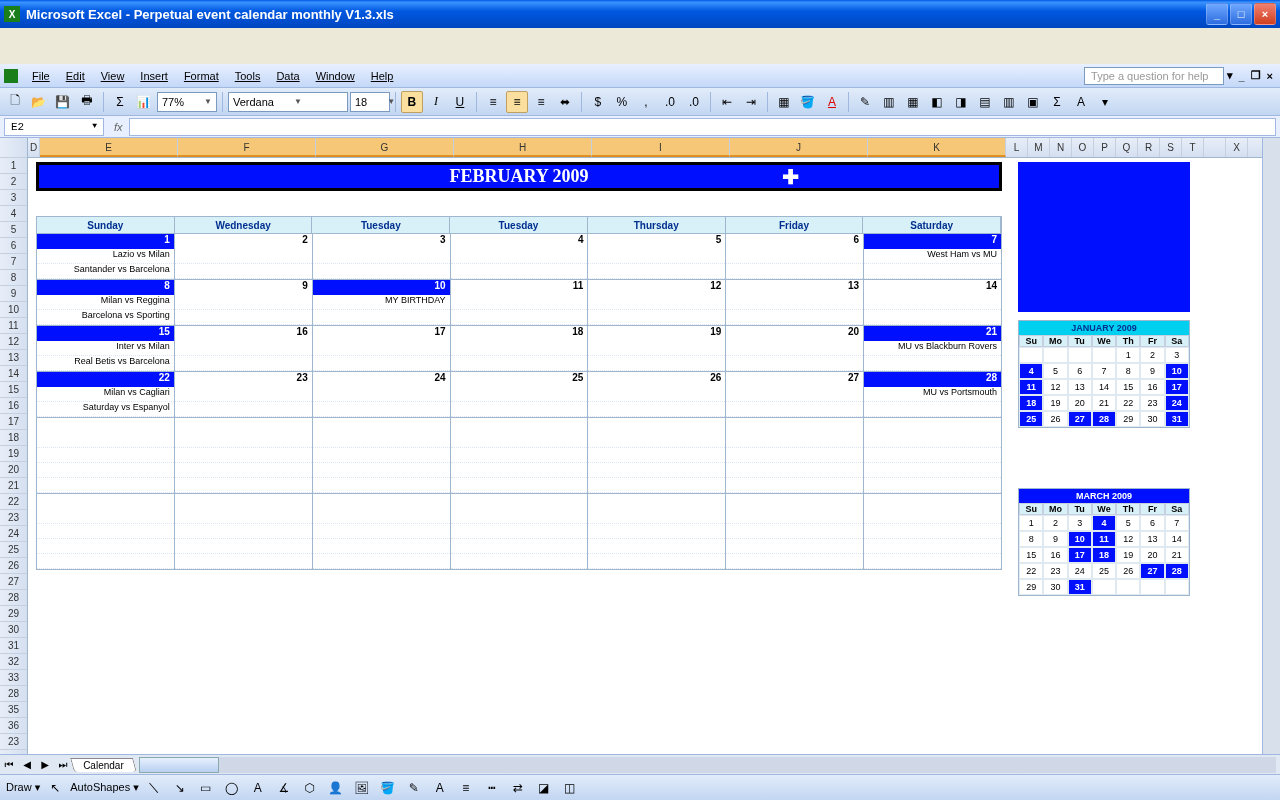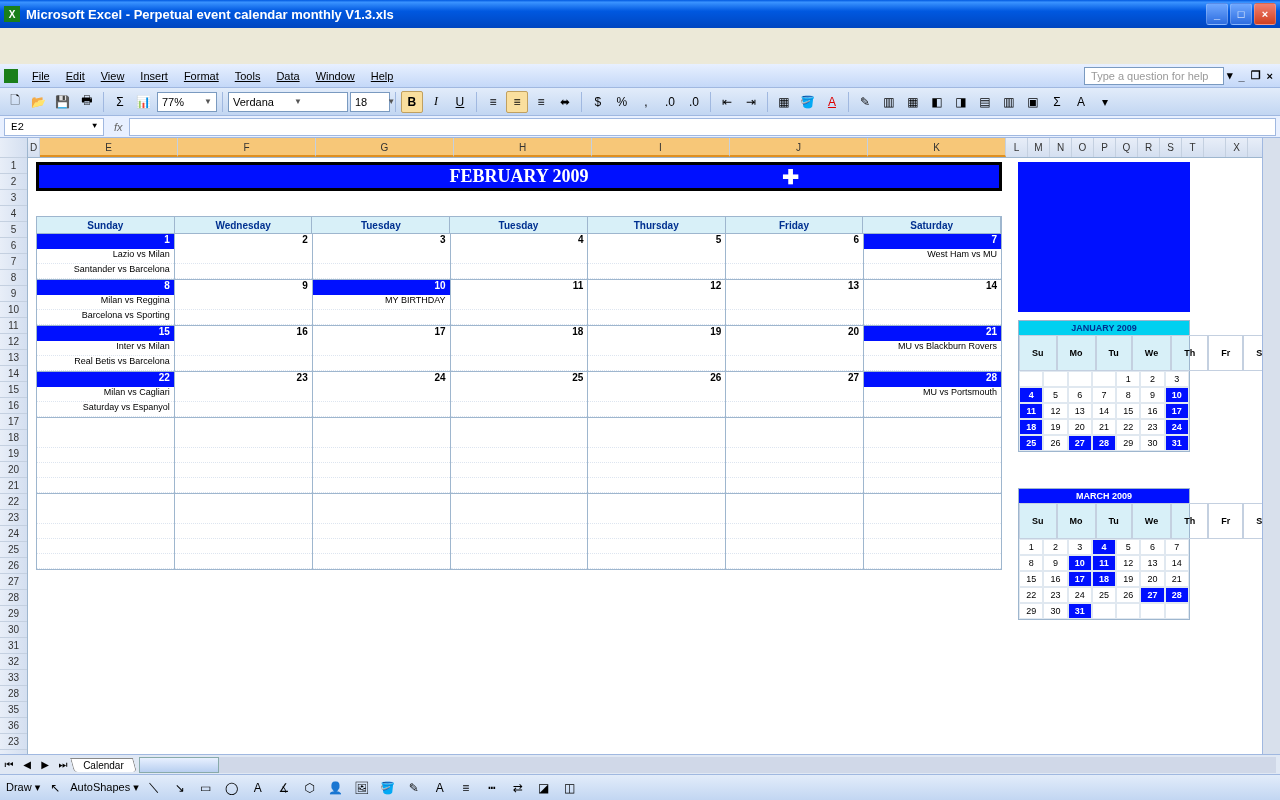--- a/index.html
+++ b/index.html
@@ -63,21 +63,21 @@
 .evt{height:15px;text-align:right;padding-right:4px;font-size:9px;border-bottom:1px dotted #dde5f0;}
 
 
 .side-blue{position:absolute;left:990px;top:4px;width:172px;height:150px;background:#0010ff;}
 
 
 .minical{position:absolute;left:990px;width:172px;border:1px solid #9eb6ce;font-size:9px;}
 .minical .mtitle{background:#00d0f0;color:#003090;font-weight:bold;text-align:center;padding:2px;}
 .minical.march .mtitle{background:#0010ff;color:#fff;}
 .minical .mhead{display:flex;background:#d8f0f8;}
-.minical .mhead div{flex:1;text-align:center;font-weight:bold;padding:12px;border:1px solid #c4d0e0;}
+.minical .mhead div{flex:1;text-align:center;font-weight:bold;padding:0;border:1px solid #c4d0e0;}
 .minical .mrow{display:flex;}
 .minical .mrow div{flex:1;text-align:center;padding:2px;border:1px solid #e0e8f0;}
 .minical .mrow div.hl{background:#0010ff;color:#fff;font-weight:bold;}
 
 
 .sheetbar{height:20px;background:#e0e8f4;display:flex;align-items:center;border-top:1px solid #a0b8e0;font-size:10px;}
 .sheetbar .navbtn{width:18px;text-align:center;cursor:pointer;}
 .sheetbar .tab{background:#fff;border:1px solid #888;border-bottom:none;padding:1px 10px;border-radius:0 0 4px 4px;transform:skewX(15deg);}
 .sheetbar .tab span{display:inline-block;transform:skewX(-15deg);}
 .sheetbar .track{flex:1;background:#d0d8e8;height:16px;margin:0 4px;position:relative;}

